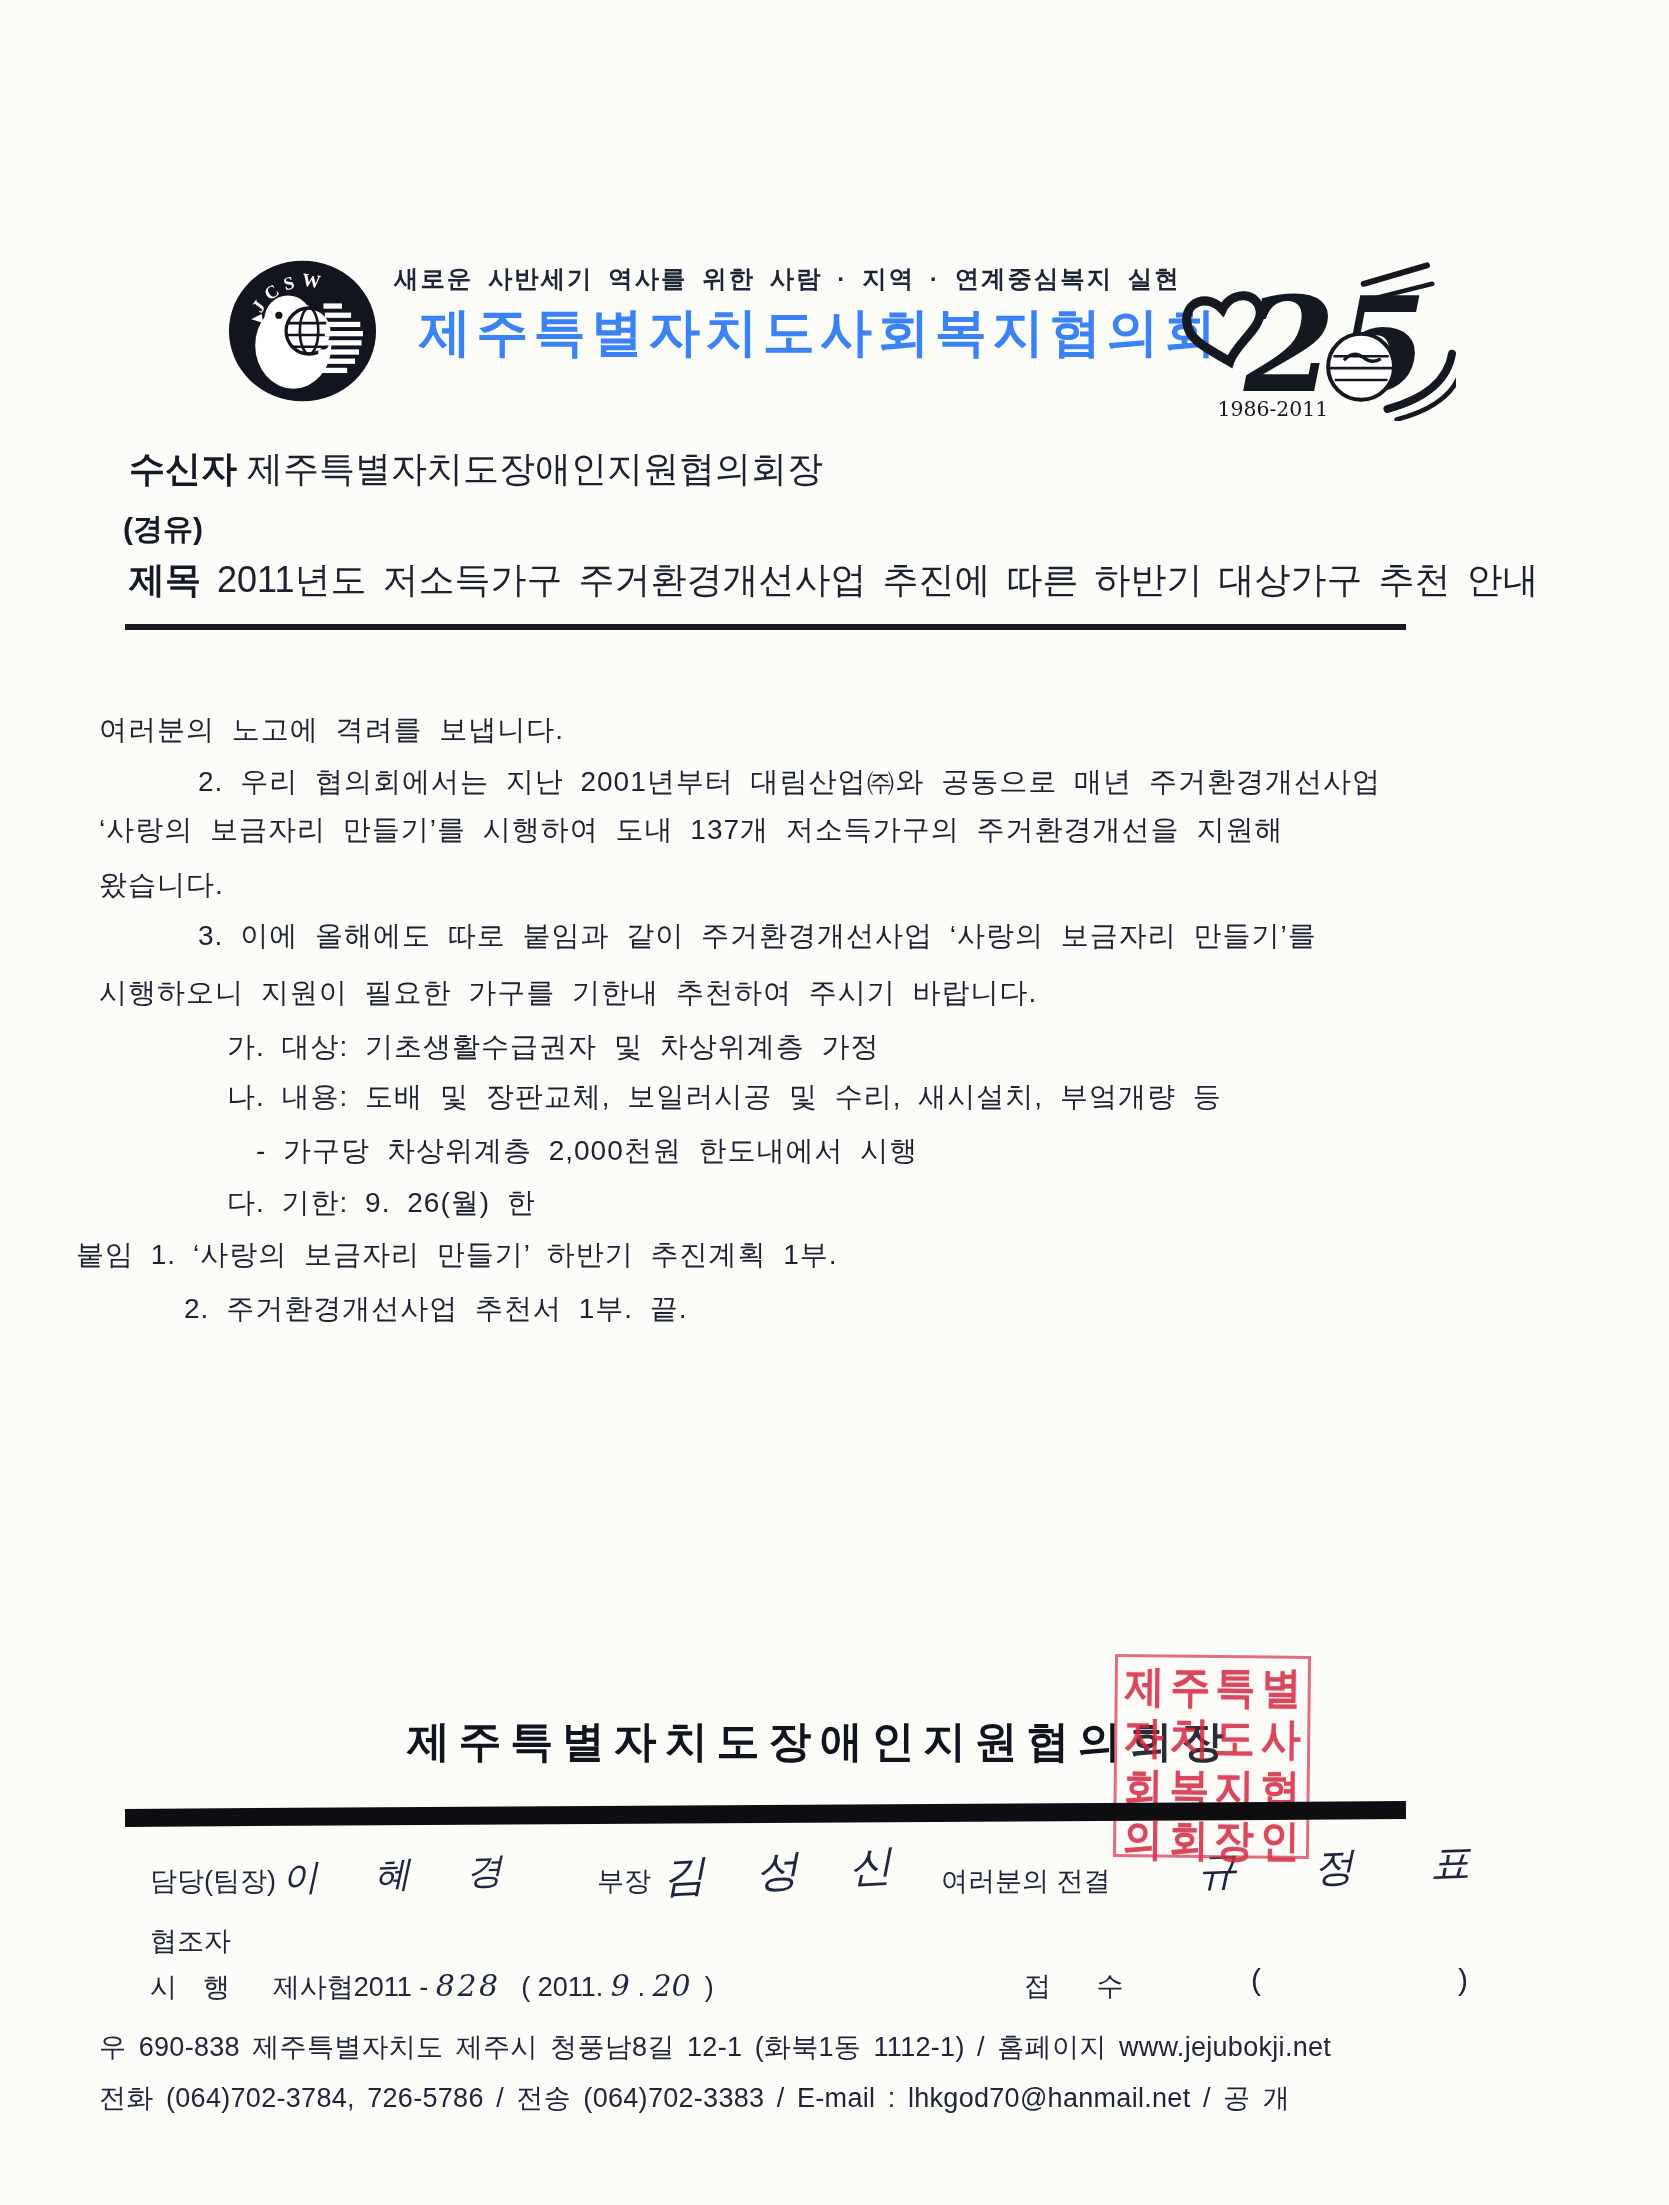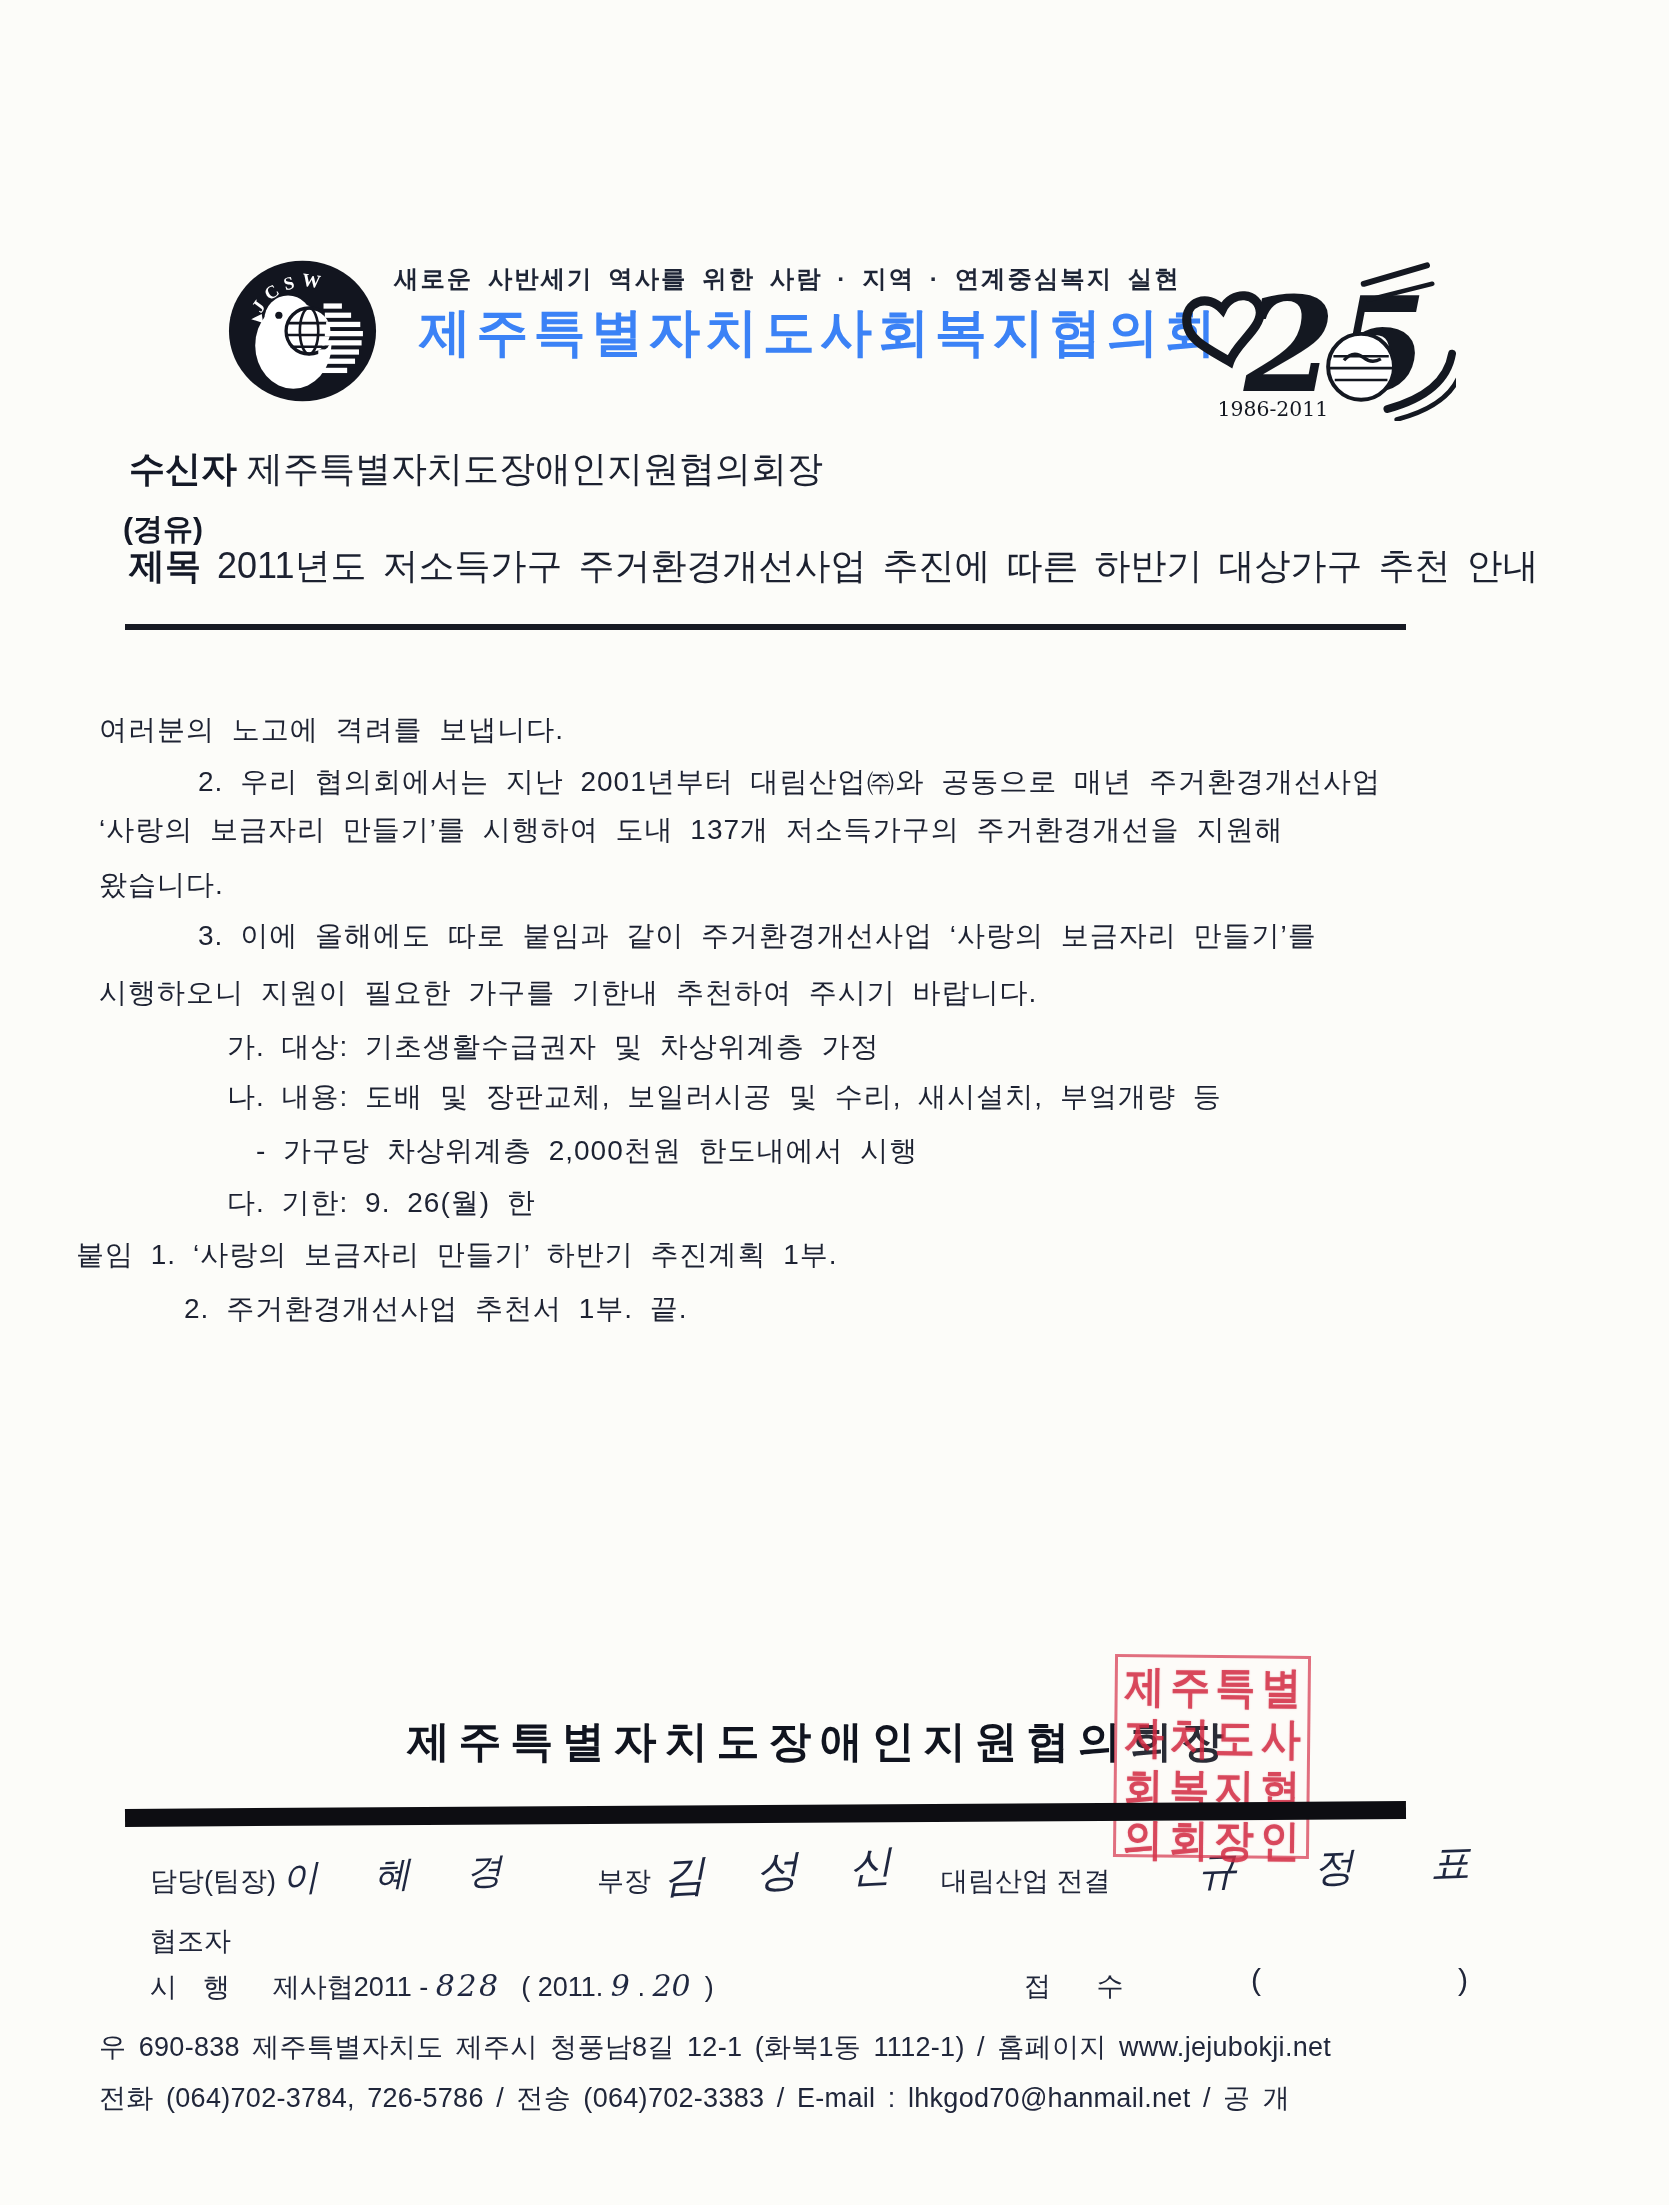--- a/index.html
+++ b/index.html
@@ -85,21 +85,21 @@
     <text x="78" y="242" font-family="DejaVu Serif, serif" font-size="31" fill="#141821">1986-2011</text>
   </svg>
 
   <div class="abs metaline" style="left:129px;top:445px;">
     <span class="blabel">수신자</span>
     <span>제주특별자치도장애인지원협의회장</span>
   </div>
 
   <div class="abs metaline blabel" style="left:123px;top:509px;font-size:30px;">(경유)</div>
 
-  <div class="abs metaline" style="left:129px;top:542px;word-spacing:6px;">
+  <div class="abs metaline" style="left:129px;top:556px;word-spacing:6px;">
     <span class="blabel">제목</span>
     <span>2011년도 저소득가구 주거환경개선사업 추진에 따른 하반기 대상가구 추천 안내</span>
   </div>
 
   <div class="abs subject-underline" style="left:125px;top:624px;width:1281px;"></div>
 
   <div class="abs bline" style="left:99px;top:711px;">여러분의 노고에 격려를 보냅니다.</div>
   <div class="abs bline" style="left:198px;top:763px;">2. 우리 협의회에서는 지난 2001년부터 대림산업㈜와 공동으로 매년 주거환경개선사업</div>
   <div class="abs bline" style="left:99px;top:811px;">‘사랑의 보금자리 만들기’를 시행하여 도내 137개 저소득가구의 주거환경개선을 지원해</div>
   <div class="abs bline" style="left:99px;top:866px;">왔습니다.</div>
@@ -134,21 +134,21 @@
   </div>
 
   <div class="abs divline" style="left:125px;top:1805px;width:1281px;"></div>
 
   <div class="abs fline" style="left:150px;top:1863px;">담당(팀장)</div>
   <div class="abs hw" style="left:282px;top:1850px;font-size:36px;letter-spacing:22.4px;transform:rotate(-2deg);">이 혜 경</div>
 
   <div class="abs fline" style="left:597px;top:1863px;">부장</div>
   <div class="abs hw" style="left:662px;top:1842px;font-size:43px;letter-spacing:18.4px;transform:rotate(-3deg);">김 성 신</div>
 
-  <div class="abs fline" style="left:941px;top:1863px;">대림산업 전결</div>
+  <div class="abs fline" style="left:941px;top:1863px;">여러분의 전결</div>
   <div class="abs hw" style="left:1197px;top:1839px;font-size:40px;letter-spacing:32px;transform:rotate(-2deg);">규 정 표</div>
 
   <div class="abs fline" style="left:150px;top:1923px;">협조자</div>
 
   <div class="abs fline" style="left:150px;top:1968px;">
     <span style="letter-spacing:9.2px;">시  행</span>
     <span style="margin-left:26px;">제사협2011 -</span>
     <span class="hw" style="font-size:30px;letter-spacing:2.6px;">828</span>
     <span style="margin-left:13px;">( 2011.</span>
     <span class="hw" style="font-size:30px;">9</span>

